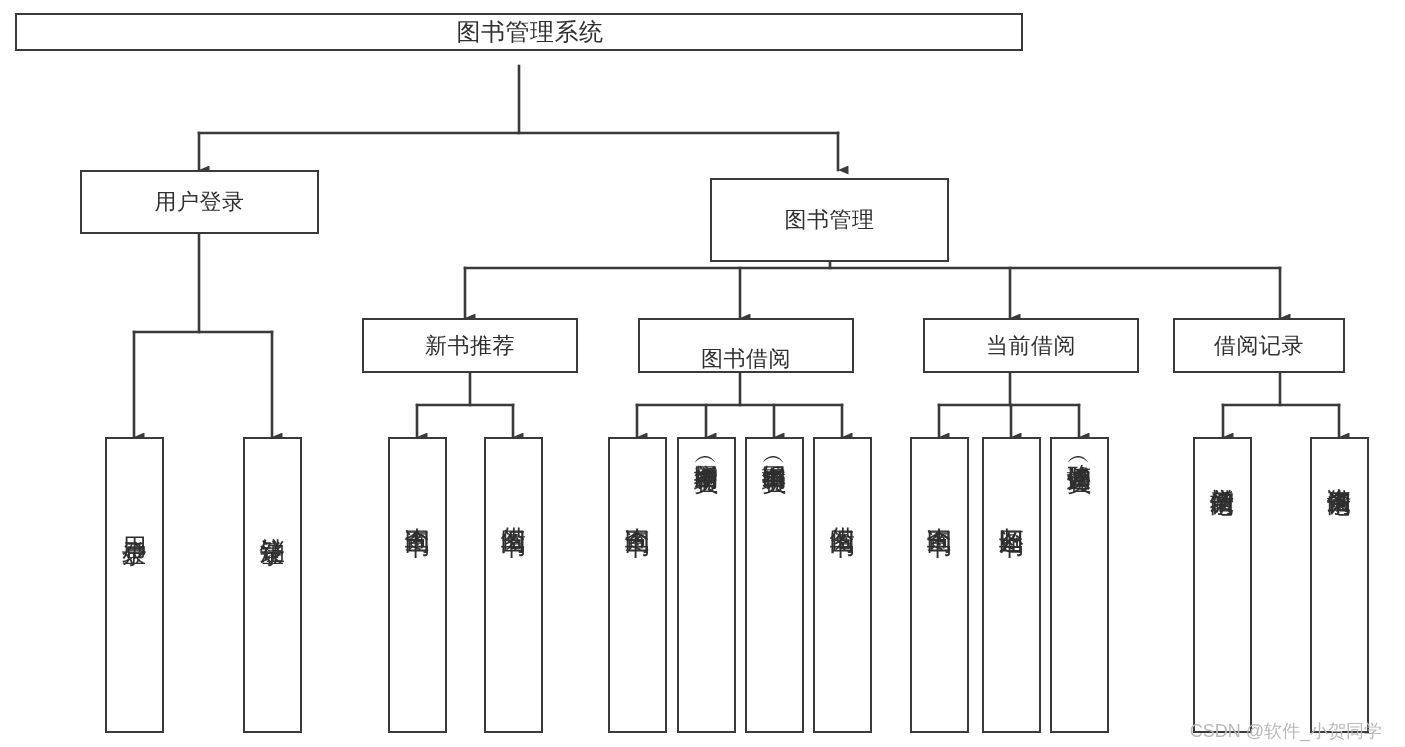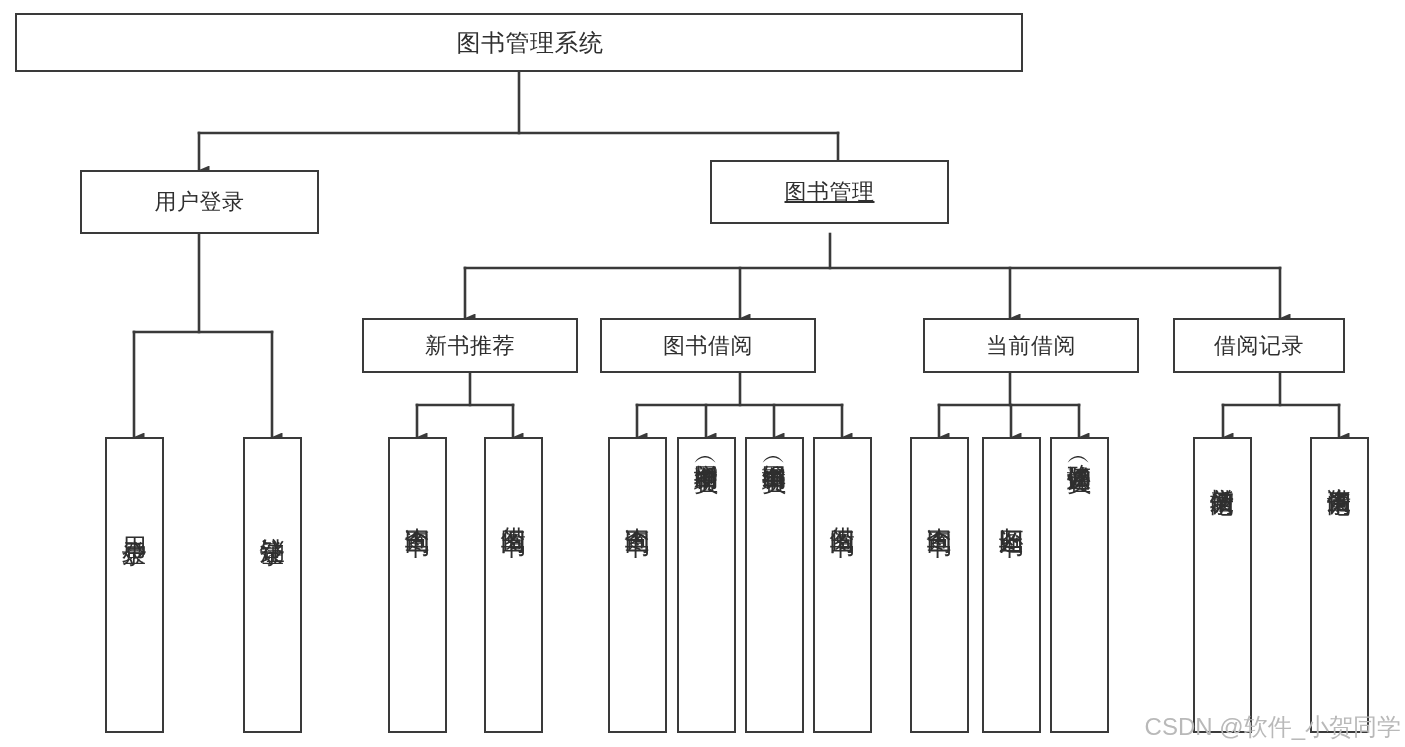--- a/index.html
+++ b/index.html
@@ -63,23 +63,23 @@
     line-height: 1.05;
     letter-spacing: 2px;
     white-space: nowrap;
   }
   .node.vert.tall-text .label {
     font-size: 24px;
     letter-spacing: 1px;
   }
   .watermark {
     position: absolute;
-    right: 4px;
+    right: 23px;
     bottom: 4px;
-    font-size: 24px;
+    font-size: 18px;
     color: #b9b9b9;
     white-space: nowrap;
     user-select: none;
   }
 </style>
 </head>
 <body>
 
 <div id="canvas">
 
@@ -126,37 +126,37 @@
       <path d="M 1011,405 L 1011,437" marker-end="url(#arrowhead)"></path>
       <path d="M 1079,405 L 1079,437" marker-end="url(#arrowhead)"></path>
 
       <path d="M 1280,373 L 1280,405"></path>
       <path d="M 1223,405 L 1339,405"></path>
       <path d="M 1223,405 L 1223,437" marker-end="url(#arrowhead)"></path>
       <path d="M 1339,405 L 1339,437" marker-end="url(#arrowhead)"></path>
     </g>
   </svg>
 
-  <div class="node horiz root" style="left:15px; top:13px; width:1008px; height:59px;padding-left:22px;">
+  <div class="node horiz root" style="left:15px; top:13px; width:1008px; height:38px;padding-left:22px;">
     <span class="label">图书管理系统</span>
   </div>
 
   <div class="node horiz" style="left:80px; top:170px; width:239px; height:64px;">
     <span class="label">用户登录</span>
   </div>
 
-  <div class="node horiz" style="left:710px; top:160px; width:239px; height:64px;text-decoration:underline;">
+  <div class="node horiz" style="left:710px; top:178px; width:239px; height:84px;">
     <span class="label">图书管理</span>
   </div>
 
   <div class="node horiz" style="left:362px; top:318px; width:216px; height:55px;">
     <span class="label">新书推荐</span>
   </div>
 
-  <div class="node horiz" style="left:600px; top:318px; width:216px; height:55px;">
+  <div class="node horiz" style="left:638px; top:318px; width:216px; height:55px;align-items:flex-end;">
     <span class="label">图书借阅</span>
   </div>
 
   <div class="node horiz" style="left:903px; top:318px; width:216px; height:55px;margin-left:20px;">
     <span class="label">当前借阅</span>
   </div>
 
   <div class="node horiz" style="left:1173px; top:318px; width:172px; height:55px;">
     <span class="label">借阅记录</span>
   </div>

